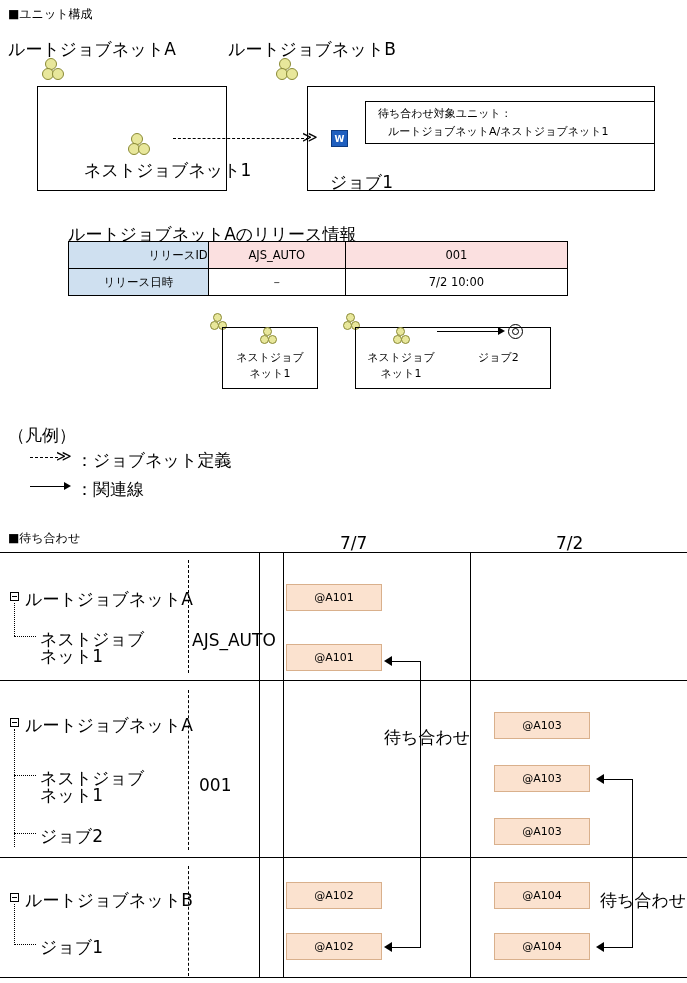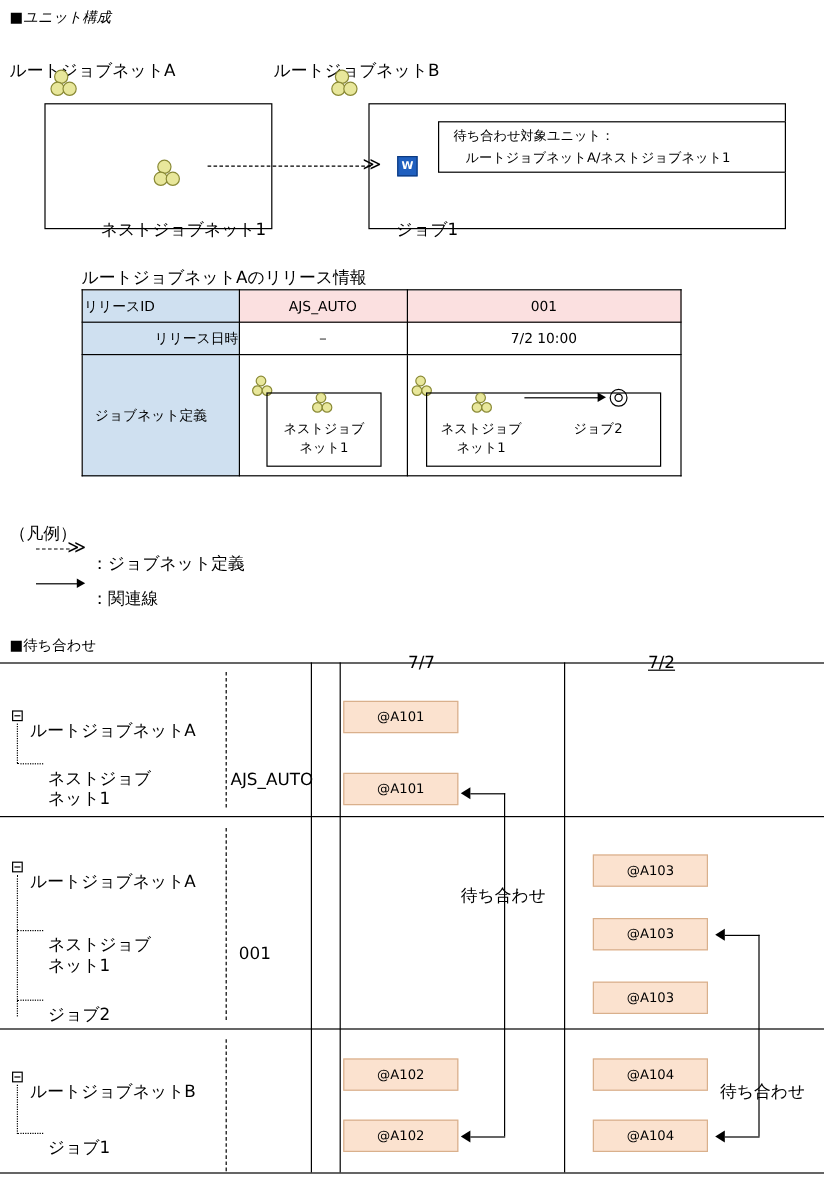--- a/index.html
+++ b/index.html
@@ -3,21 +3,21 @@
 <meta charset="utf-8">
 <style>
   html,body{margin:0;padding:0;}
   body{
     width:687px;height:983px;background:#ffffff;
     font-family:"DejaVu Sans","Liberation Sans",sans-serif;
     font-size:11.5px;color:#000;position:relative;overflow:hidden;
   }
   .abs{position:absolute;}
   .sec-title{font-size:12px;font-weight:normal;white-space:nowrap;}
-  .lbl{white-space:nowrap;font-size:14px;margin-top:12px;}
+  .lbl{white-space:nowrap;font-size:17px;}
   .small{font-size:11px;}
   .box{border:1px solid #000;box-sizing:border-box;}
   
   .cluster{position:absolute;width:28px;height:26px;}
   .cluster i{position:absolute;display:block;width:12px;height:12px;border-radius:50%;
      background:#e8e79b;border:1px solid #8a8a36;box-sizing:border-box;}
   .cluster i.a{left:3px;top:0px;}
   .cluster i.b{left:0px;top:10px;}
   .cluster i.c{left:10px;top:10px;}
   .cluster.sm{width:22px;height:20px;}
@@ -48,72 +48,67 @@
   .schedbox{position:absolute;background:#fbe2cf;border:1px solid #d9b08c;box-sizing:border-box;
      font-size:11px;text-align:center;line-height:26px;width:96px;height:27px;}
   .treeline{position:absolute;border-left:1px dotted #000;}
   .treeh{position:absolute;border-top:1px dotted #000;}
   .plusbox{position:absolute;width:9px;height:9px;border:1px solid #000;box-sizing:border-box;}
   .plusbox:before{content:"";position:absolute;left:1px;top:3px;width:5px;height:0;border-top:1px solid #000;}
 </style>
 </head>
 <body>
 
-<div class="abs sec-title" style="left:8px;top:6px;font-style:italic;">■ユニット構成</div>
+<div class="abs sec-title" style="left:8px;top:6px;">■ユニット構成</div>
 
 <div class="abs lbl" style="left:8px;top:38px;">ルートジョブネットA</div>
 <div class="abs lbl" style="left:228px;top:38px;">ルートジョブネットB</div>
 
 <div class="abs box" style="left:37px;top:86px;width:190px;height:105px;"></div>
 <div class="cluster" style="left:42px;top:58px;">
     <i class="a"></i>
     <i class="b"></i>
     <i class="c"></i>
   </div>
 <div class="cluster" style="left:128px;top:133px;">
     <i class="a"></i>
     <i class="b"></i>
     <i class="c"></i>
   </div>
-<div class="abs lbl" style="left:84px;top:171px;">ネストジョブネット1</div>
+<div class="abs lbl" style="left:84px;top:159px;">ネストジョブネット1</div>
 
 <div class="abs box" style="left:307px;top:86px;width:348px;height:105px;"></div>
 <div class="cluster" style="left:276px;top:58px;">
     <i class="a"></i>
     <i class="b"></i>
     <i class="c"></i>
   </div>
 <div class="jobicon" style="left:331px;top:130px;">W</div>
 <div class="abs lbl" style="left:330px;top:171px;">ジョブ1</div>
 
 <div class="dashh" style="left:173px;top:138px;width:136px;"></div>
 <div class="abs dblarrowR" style="left:302px;top:130px;">≫</div>
 
 <div class="abs box" style="left:365px;top:101px;width:290px;height:43px;background:#fff;"></div>
 <div class="abs small" style="left:378px;top:106px;">待ち合わせ対象ユニット：</div>
 <div class="abs small" style="left:388px;top:124px;">ルートジョブネットA/ネストジョブネット1</div>
 
-<div class="abs lbl" style="left:68px;top:211px;">ルートジョブネットAのリリース情報</div>
+<div class="abs lbl" style="left:68px;top:223px;">ルートジョブネットAのリリース情報</div>
 
 <table class="rel" style="left:68px;top:241px;width:500px;">
   <tbody>
       <tr>
-    <td class="cell-blue" style="width:130px;height:26px;text-align:left;padding-left:1px;">リリースID</td>
+    <td class="cell-blue" style="width:130px;height:26px;text-align:right;padding-left:14px;">リリースID</td>
     <td class="hdr-pink" style="width:140px;">AJS_AUTO</td>
     <td class="hdr-pink" style="width:230px;">001</td>
   </tr>
   <tr>
-    <td class="cell-blue" style="height:26px;text-align:right;">リリース日時</td>
+    <td class="cell-blue" style="height:26px;text-align:center;">リリース日時</td>
     <td>－</td>
     <td>7/2 10:00</td>
-  </tr>
-  <tr>
-    <td class="cell-blue" style="height:100px;text-align:left;padding-left:10px;">ジョブネット定義</td>
-    <td style="position:relative;"></td>
-    <td style="position:relative;"></td>
   </tr>
 </tbody>
   </table>
 
 <div class="cluster sm" style="left:210px;top:313px;">
     <i class="a"></i>
     <i class="b"></i>
     <i class="c"></i>
   </div>
 <div class="abs box" style="left:222px;top:327px;width:96px;height:62px;"></div>
@@ -149,21 +144,21 @@
 <div class="abs dblarrowR" style="left:56px;top:449px;">≫</div>
 <div class="abs lbl" style="left:76px;top:449px;">：ジョブネット定義</div>
 
 <div class="hline" style="left:30px;top:486px;width:36px;"></div>
 <div class="arrowR" style="left:64px;top:482px;"></div>
 <div class="abs lbl" style="left:76px;top:478px;">：関連線</div>
 
 <div class="abs sec-title" style="left:8px;top:530px;">■待ち合わせ</div>
 
 <div class="abs lbl" style="left:340px;top:533px;">7/7</div>
-<div class="abs lbl" style="left:540px;top:533px;text-decoration:underline;">7/2</div>
+<div class="abs lbl" style="left:556px;top:533px;">7/2</div>
 
 <div class="vline" style="left:259px;top:552px;height:425px;"></div>
 <div class="vline" style="left:283px;top:552px;height:425px;"></div>
 <div class="vline" style="left:470px;top:552px;height:425px;"></div>
 
 <div class="dashv" style="left:188px;top:560px;height:113px;"></div>
 <div class="dashv" style="left:188px;top:690px;height:160px;"></div>
 <div class="dashv" style="left:188px;top:866px;height:110px;"></div>
 
 <div class="hline" style="left:0px;top:552px;width:687px;"></div>

